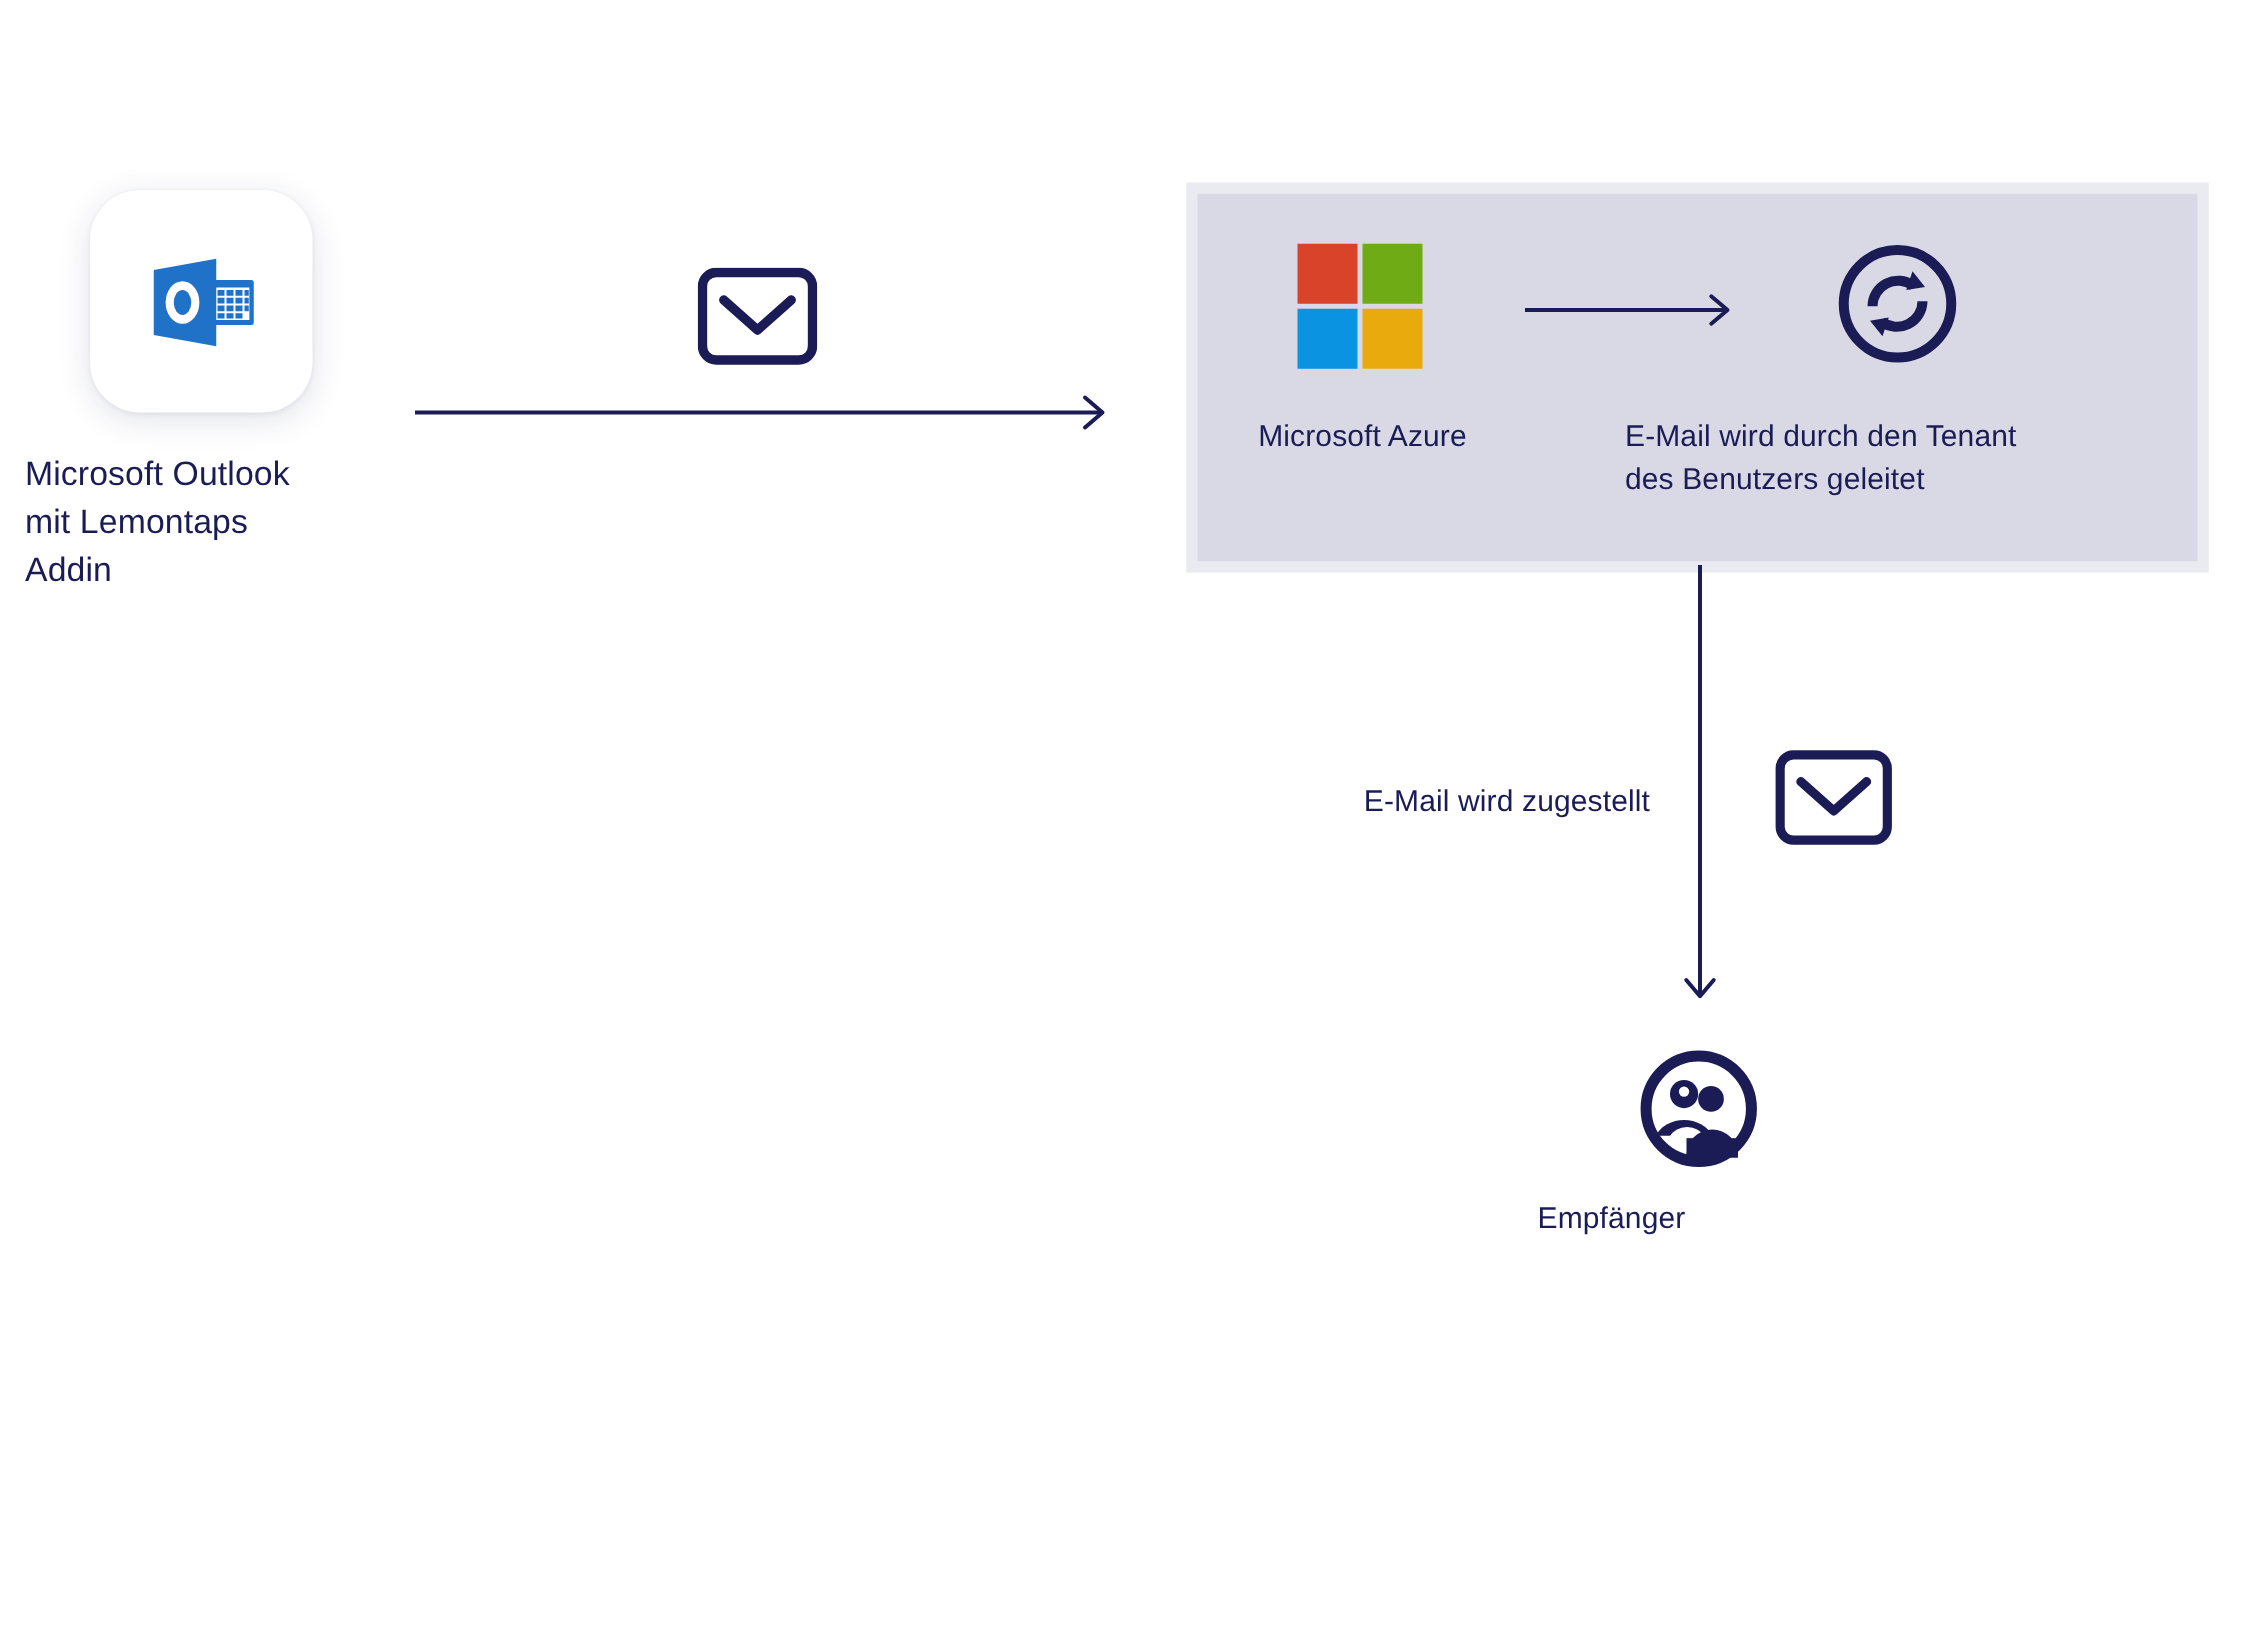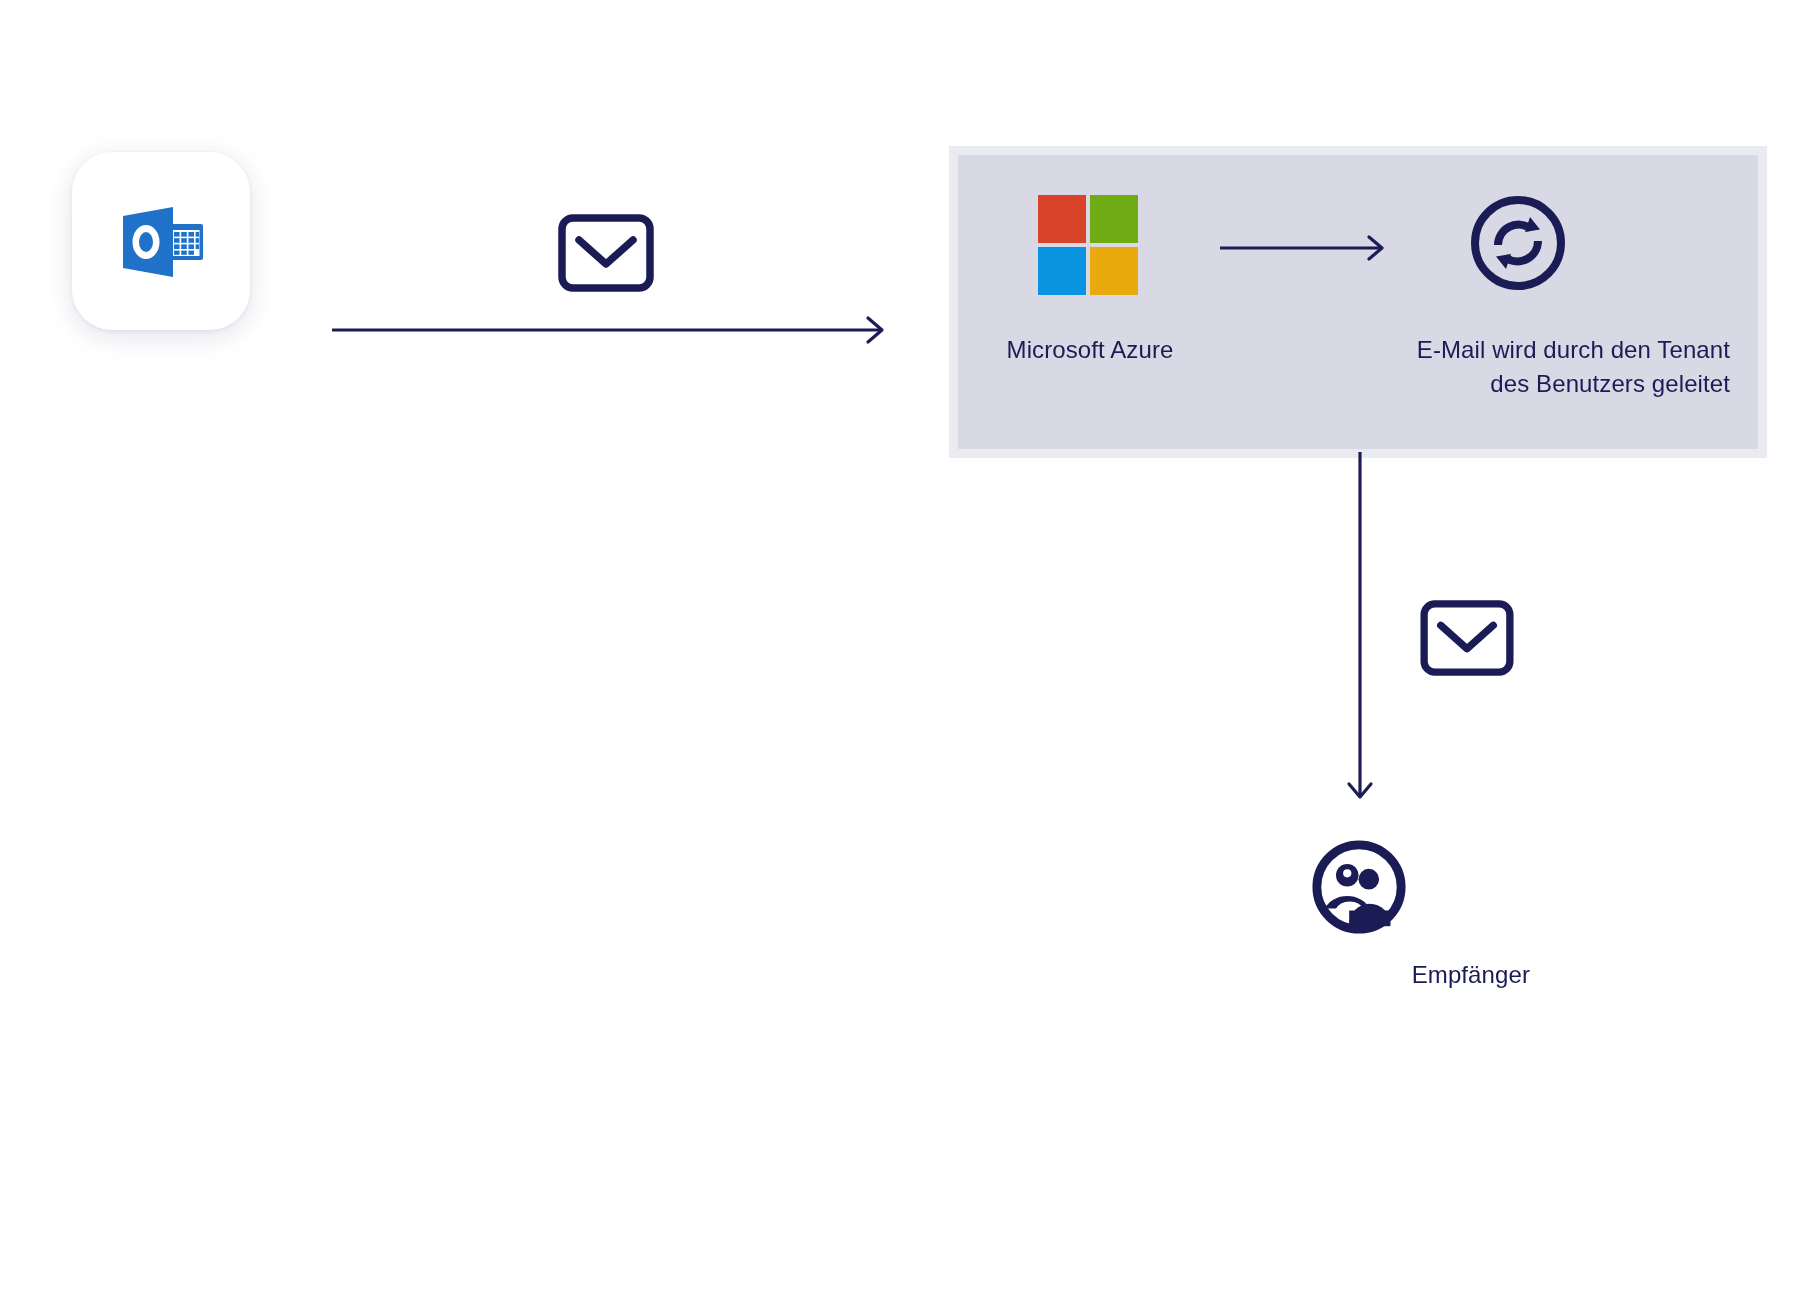--- a/index.html
+++ b/index.html
@@ -16,21 +16,21 @@
     color: #1b1c55;
   }
   .stage {
     position: absolute;
     inset: 0;
   }
 
   
   .label {
     position: absolute;
-    text-align: right;
+    text-align: left;
     color: #1b1c55;
     line-height: 1.42;
     letter-spacing: 0.1px;
     white-space: pre-line;
   }
   .label-lg { font-size: 27px; }
   .label-md { font-size: 24px; }
 
   
   #outlook-tile {
@@ -171,20 +171,23 @@
         <rect x="63" y="59.6" width="5.6" height="4.2"></rect>
         <rect x="70.2" y="59.6" width="5.6" height="4.2"></rect>
         <rect x="77.4" y="59.6" width="5.6" height="4.2"></rect>
       </g>
 
       <path d="M12 25 L62 16 L62 86 L12 77 Z" fill="#1f72c8"></path>
       <ellipse cx="35" cy="51" rx="13.5" ry="17" fill="#ffffff"></ellipse>
       <ellipse cx="35" cy="51" rx="7" ry="10" fill="#1f72c8"></ellipse>
     </svg>
   </div>
+  <div class="label label-lg" id="outlook-caption">Microsoft Outlook
+mit Lemontaps
+Addin</div>
 
   <svg class="arrow-h" style="left:330px; top:310px;" width="570" height="40" viewBox="0 0 570 40">
     <line x1="2" y1="20" x2="552" y2="20" stroke="#1b1c55" stroke-width="3.2"></line>
     <polyline points="538,8 552,20 538,32" fill="none" stroke="#1b1c55" stroke-width="3.2" stroke-linecap="round" stroke-linejoin="round"></polyline>
   </svg>
 
   <svg id="mail-icon-1" width="96" height="78" viewBox="0 0 96 78">
     <rect x="4" y="4" width="88" height="70" rx="11" ry="11" fill="none" stroke="#1b1c55" stroke-width="7.5"></rect>
     <polyline points="21,26 48,50 75,26" fill="none" stroke="#1b1c55" stroke-width="7.5" stroke-linecap="round" stroke-linejoin="round"></polyline>
   </svg>
@@ -222,20 +225,21 @@
   <svg id="arrow-v" width="40" height="360" viewBox="0 0 40 360">
     <line x1="20" y1="0" x2="20" y2="345" stroke="#1b1c55" stroke-width="3.2"></line>
     <polyline points="9,332 20,345 31,332" fill="none" stroke="#1b1c55" stroke-width="3.2" stroke-linecap="round" stroke-linejoin="round"></polyline>
   </svg>
 
   <svg id="mail-icon-2" width="94" height="76" viewBox="0 0 96 78">
     <rect x="4" y="4" width="88" height="70" rx="11" ry="11" fill="none" stroke="#1b1c55" stroke-width="7.5"></rect>
     <polyline points="21,26 48,50 75,26" fill="none" stroke="#1b1c55" stroke-width="7.5" stroke-linecap="round" stroke-linejoin="round"></polyline>
   </svg>
 
+  <div class="label label-md" id="delivered-caption">E-Mail wird zugestellt</div>
 
   <svg id="recipient-icon" width="98" height="98" viewBox="0 0 100 100">
     <circle cx="50" cy="50" r="43" fill="none" stroke="#1b1c55" stroke-width="9"></circle>
 
     <circle cx="38" cy="38" r="11.5" fill="#1b1c55"></circle>
     <circle cx="38" cy="36" r="4.2" fill="#ffffff"></circle>
     <path d="M15 72 A25 21 0 0 1 61 72 Z" fill="#1b1c55"></path>
     <path d="M26 73 A16 14 0 0 1 55 73 Z" fill="#ffffff"></path>
 
     <circle cx="60" cy="42" r="10.5" fill="#1b1c55"></circle>

